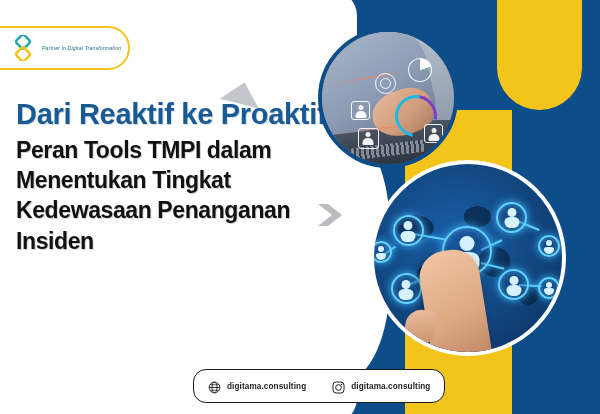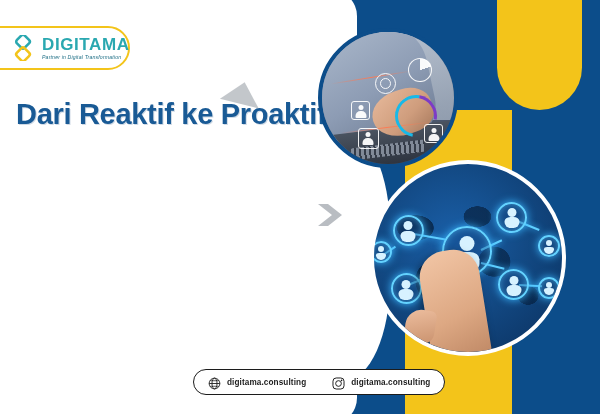--- a/index.html
+++ b/index.html
@@ -394,21 +394,21 @@
     border-radius: 16px 6px 12px 16px;
     transform: rotate(18deg);
   }
 
   
   .footer-pill {
     position: absolute;
     left: 193px;
     top: 369px;
     height: 26px;
-    padding: 8px 14px;
+    padding: 16px 14px;
     background: #ffffff;
     border: 1.4px solid #1c1c1c;
     border-radius: 13px;
     display: flex;
     align-items: center;
     gap: 8px;
     box-sizing: border-box;
   }
   .footer-item {
     display: flex;
@@ -439,34 +439,34 @@
   <div class="logo-badge">
     <div class="logo-mark">
       <svg viewBox="0 0 26 26" width="26" height="26" aria-hidden="true">
         <g transform="rotate(45 13 13)">
           <rect x="3" y="3" width="11" height="11" rx="2.5" fill="none" stroke="#2aa8b0" stroke-width="2.6"></rect>
           <rect x="12" y="12" width="11" height="11" rx="2.5" fill="none" stroke="#f3c41a" stroke-width="2.6"></rect>
         </g>
       </svg>
     </div>
     <div class="logo-text">
-      <span class="logo-word">DIGITAMA</span>
       <span class="logo-tag">Partner in Digital Transformation</span>
     </div>
   </div>
 
   <div class="arrow-tri"></div>
   <div class="arrow-chev">
     <svg viewBox="0 0 30 30" width="30" height="30" aria-hidden="true">
       <polygon points="2,4 16,15 2,26 12,26 26,15 12,4" fill="#b9bdc2"></polygon>
     </svg>
   </div>
 
   <div class="headline-block">
     <h1 class="title">Dari Reaktif ke Proaktif</h1>
+    <h2 class="subtitle">Peran Tools TMPI dalam Menentukan Tingkat Kedewasaan Penanganan Insiden</h2>
   </div>
 
   <div class="photo-circle photo-top">
     <div class="lap-wall"></div>
     <div class="lap-shirt"></div>
     <div class="lap-deck"></div>
     <div class="lap-keys"></div>
     <div class="lap-hand"></div>
     <div class="hud-beam beam-1"></div>
     <div class="hud-beam beam-2"></div>

